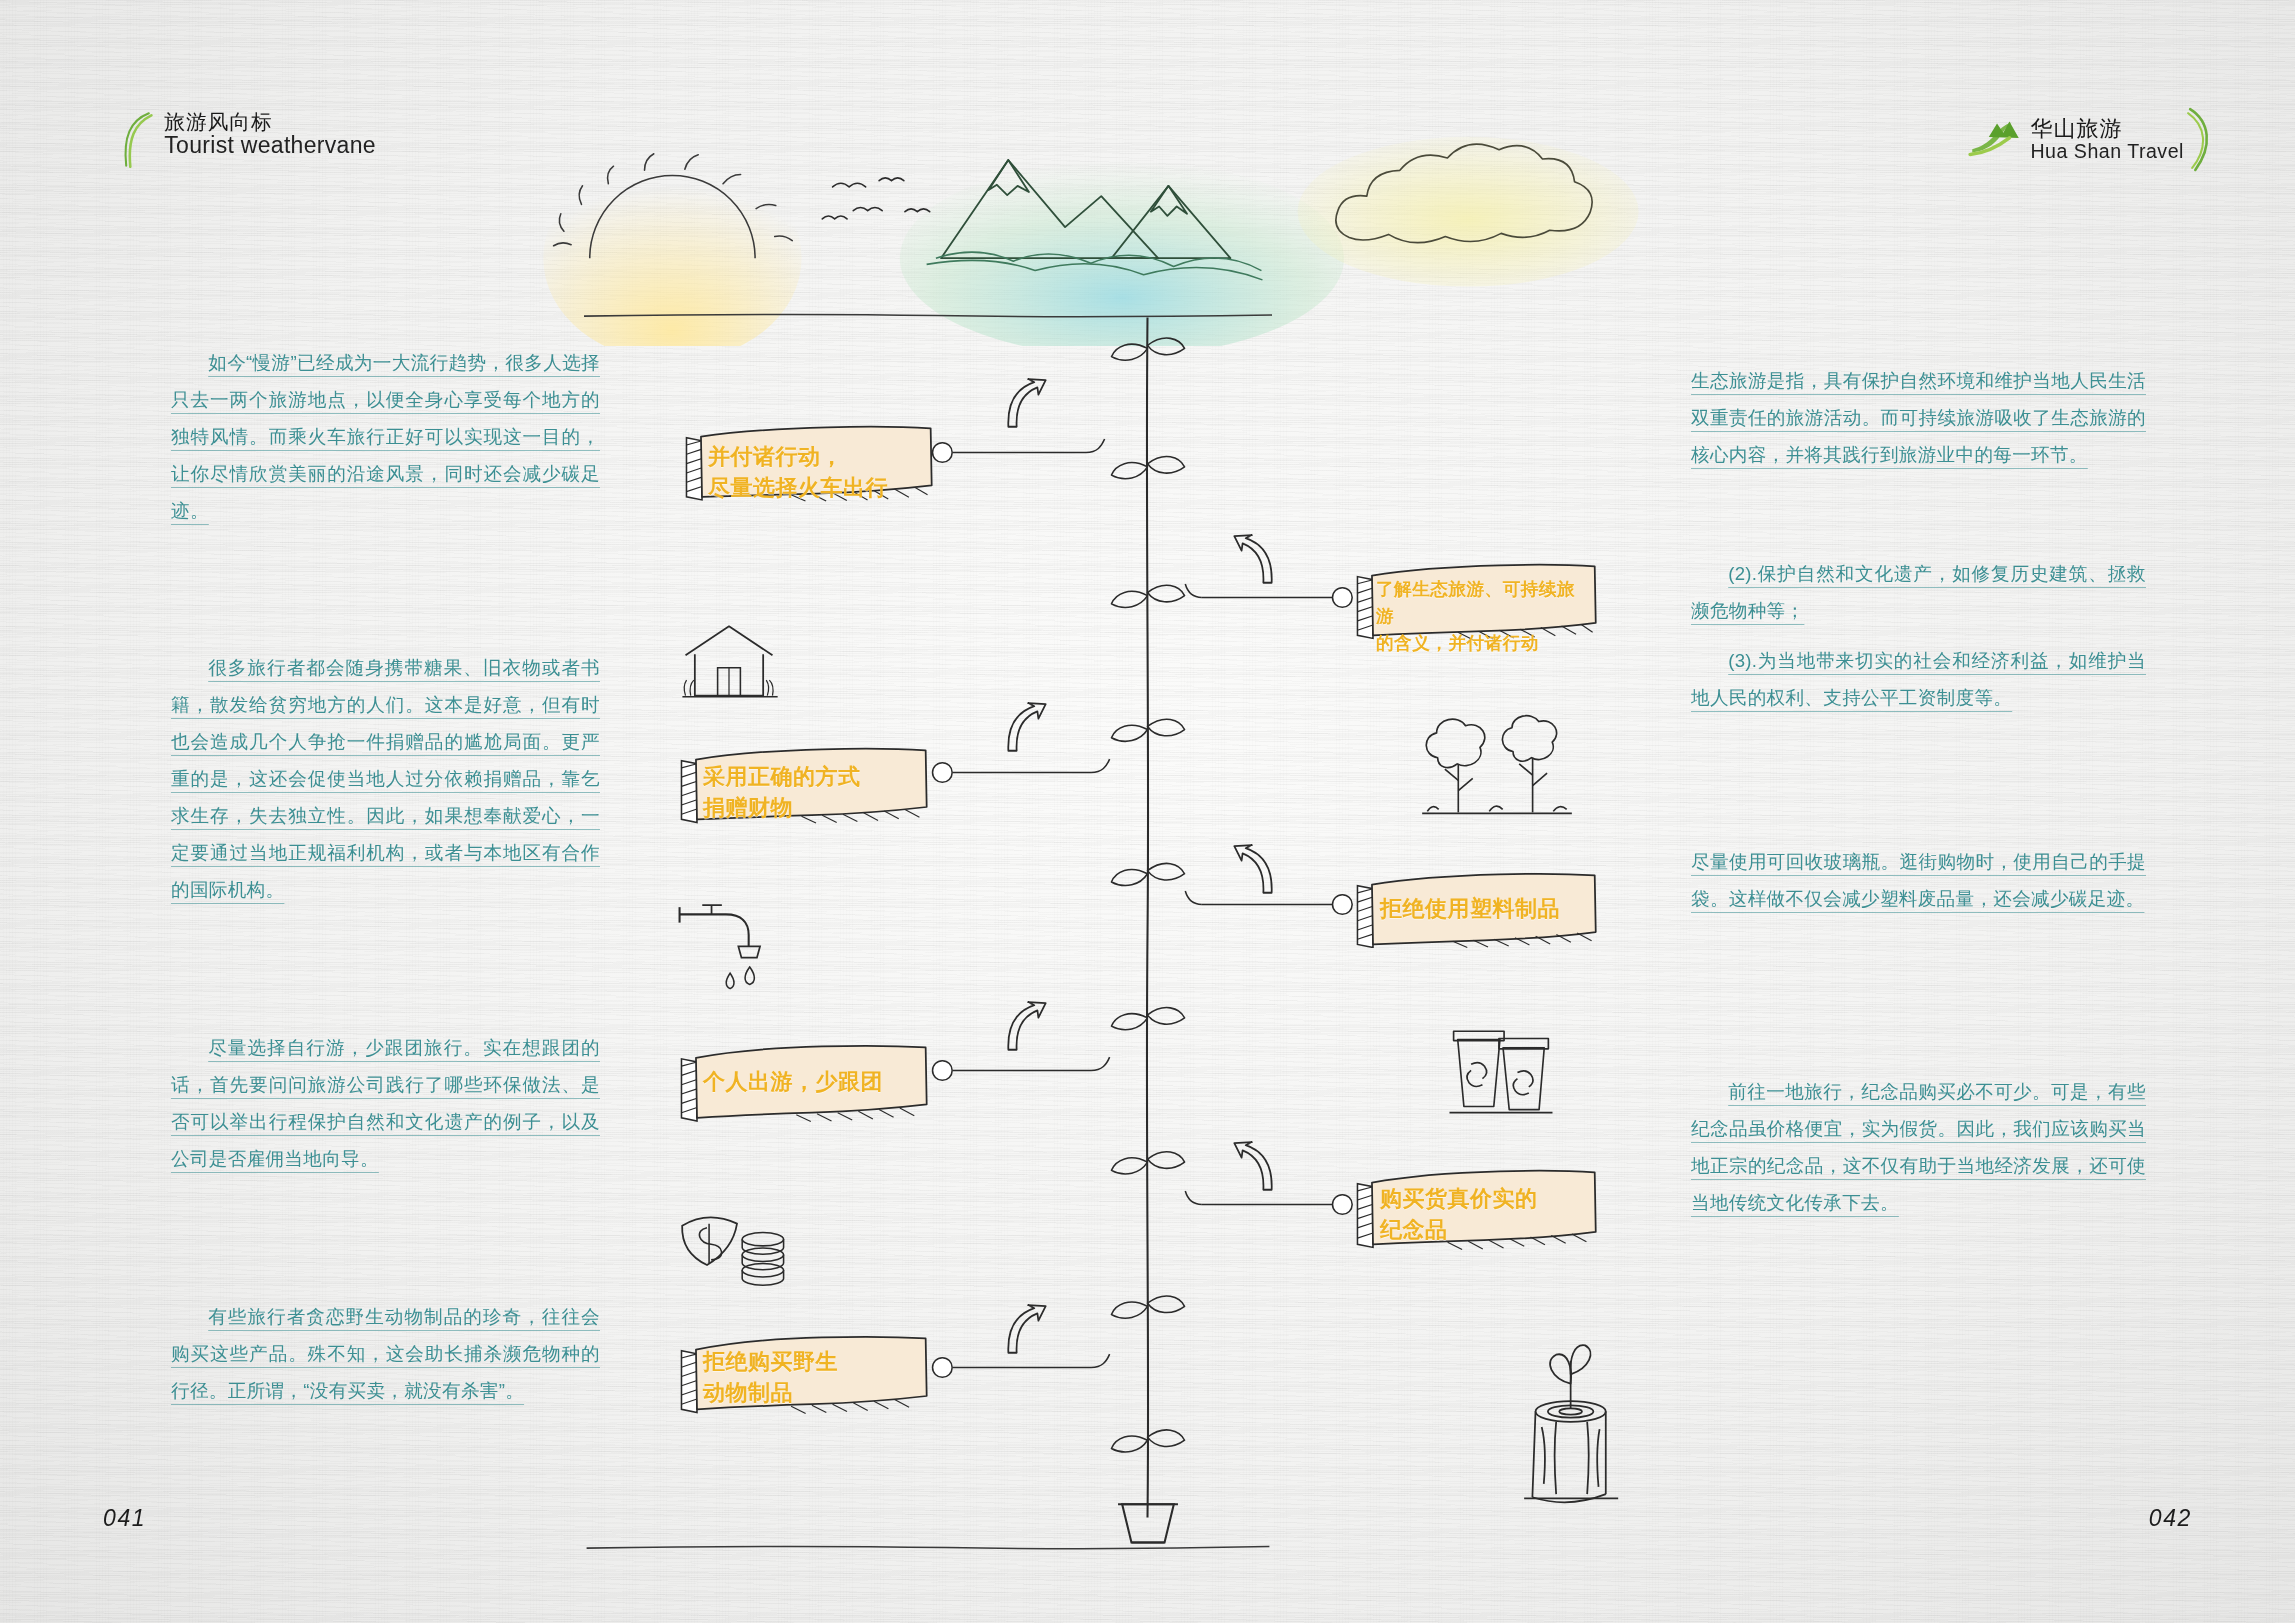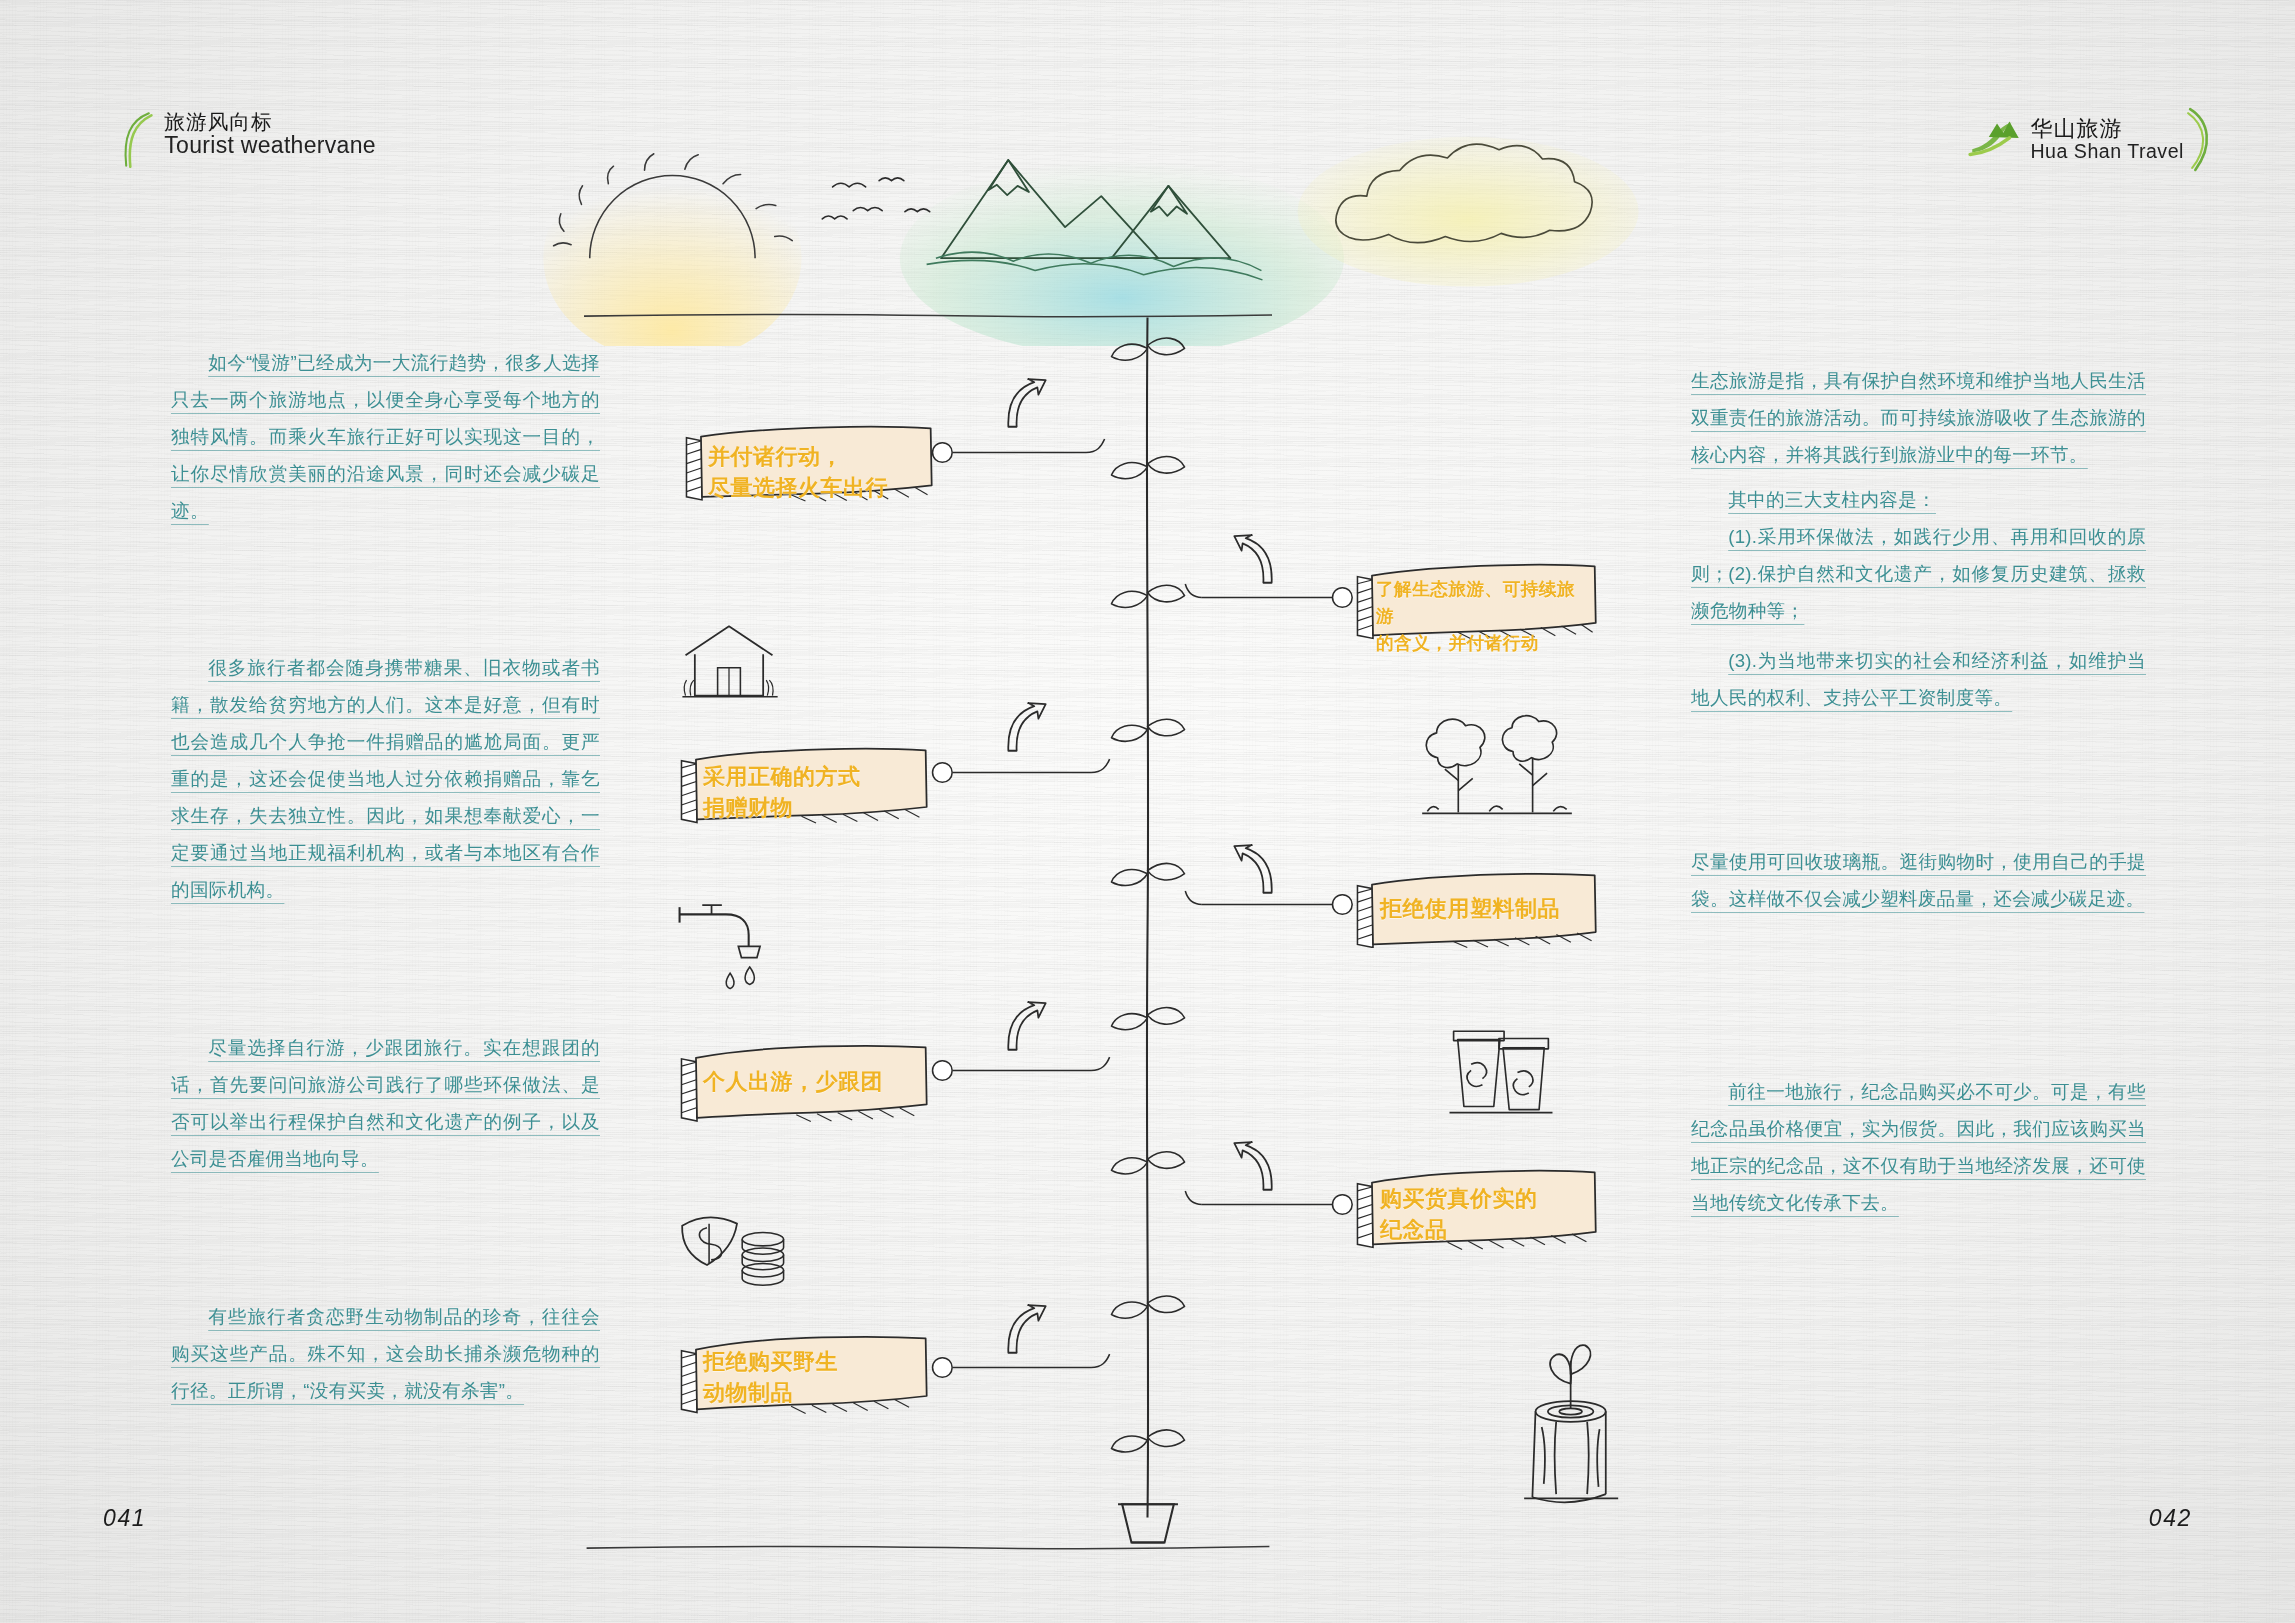--- a/index.html
+++ b/index.html
@@ -627,22 +627,20 @@
       </g>
     </svg>
   </div>
 
   <div class="para para-left" style="top:344px;">如今“慢游”已经成为一大流行趋势，很多人选择只去一两个旅游地点，以便全身心享受每个地方的独特风情。而乘火车旅行正好可以实现这一目的，让你尽情欣赏美丽的沿途风景，同时还会减少碳足迹。</div>
   <div class="para para-left" style="top:649px;">很多旅行者都会随身携带糖果、旧衣物或者书籍，散发给贫穷地方的人们。这本是好意，但有时也会造成几个人争抢一件捐赠品的尴尬局面。更严重的是，这还会促使当地人过分依赖捐赠品，靠乞求生存，失去独立性。因此，如果想奉献爱心，一定要通过当地正规福利机构，或者与本地区有合作的国际机构。</div>
   <div class="para para-left" style="top:1029px;">尽量选择自行游，少跟团旅行。实在想跟团的话，首先要问问旅游公司践行了哪些环保做法、是否可以举出行程保护自然和文化遗产的例子，以及公司是否雇佣当地向导。</div>
   <div class="para para-left" style="top:1298px;">有些旅行者贪恋野生动物制品的珍奇，往往会购买这些产品。殊不知，这会助长捕杀濒危物种的行径。正所谓，“没有买卖，就没有杀害”。</div>
 
   <div class="para para-right noindent" style="top:362px;">生态旅游是指，具有保护自然环境和维护当地人民生活双重责任的旅游活动。而可持续旅游吸收了生态旅游的核心内容，并将其践行到旅游业中的每一环节。</div>
-  <div class="para para-right" style="top:481px;">其中的三大支柱内容是：</div>
-  <div class="para para-right" style="top:518px;">(1).采用环保做法，如践行少用、再用和回收的原则；</div>
   <div class="para para-right" style="top:555px;">(2).保护自然和文化遗产，如修复历史建筑、拯救濒危物种等；</div>
   <div class="para para-right" style="top:630px;margin-top:12px;">(3).为当地带来切实的社会和经济利益，如维护当地人民的权利、支持公平工资制度等。</div>
   <div class="para para-right noindent" style="top:843px;">尽量使用可回收玻璃瓶。逛街购物时，使用自己的手提袋。这样做不仅会减少塑料废品量，还会减少碳足迹。</div>
   <div class="para para-right" style="top:1073px;">前往一地旅行，纪念品购买必不可少。可是，有些纪念品虽价格便宜，实为假货。因此，我们应该购买当地正宗的纪念品，这不仅有助于当地经济发展，还可使当地传统文化传承下去。</div>
 
   <div class="pageno left">041</div>
   <div class="pageno right">042</div>
 </div>
 
 

